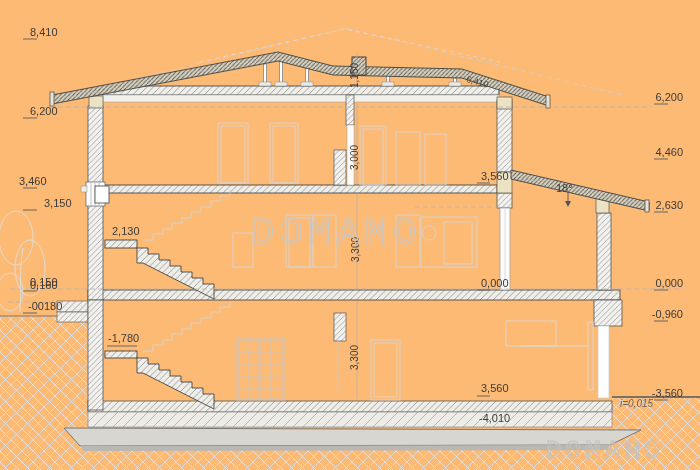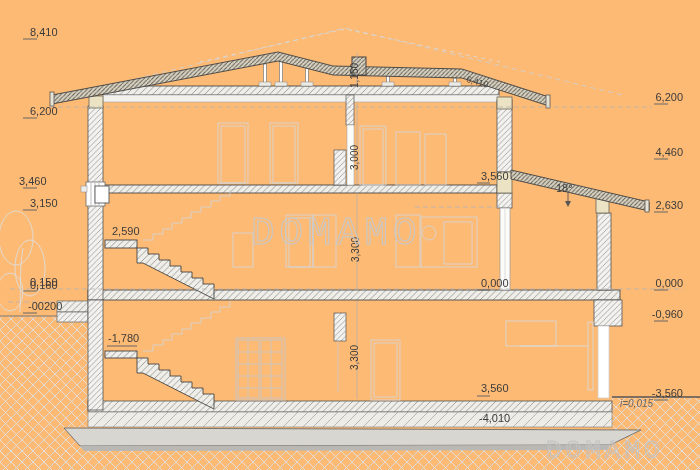--- a/index.html
+++ b/index.html
@@ -239,37 +239,37 @@
     <ellipse cx="16" cy="238" rx="17" ry="27"></ellipse>
     <ellipse cx="30" cy="268" rx="15" ry="28"></ellipse>
     <ellipse cx="10" cy="292" rx="13" ry="19"></ellipse>
     <path d="M20,312 C21,295 19,270 23,248"></path>
   </g>
 </svg>
 
 <span class="lbl" style="left:30px;top:27px">8,410</span>
 <span class="lbl" style="left:30px;top:106px">6,200</span>
 <span class="lbl" style="left:19px;top:176px">3,460</span>
-<span class="lbl" style="left:30px;top:198px">3,150</span>
+<span class="lbl" style="left:44px;top:198px">3,150</span>
 <span class="lbl" style="left:30px;top:277px">0,150</span>
 <span class="lbl" style="left:30px;top:280px">0,160</span>
-<span class="lbl" style="left:28px;top:301px">-00200</span>
+<span class="lbl" style="left:28px;top:301px">-00180</span>
 
 <span class="lbl r" style="left:641px;top:92px">6,200</span>
 <span class="lbl r" style="left:641px;top:147px">4,460</span>
 <span class="lbl r" style="left:641px;top:200px">2,630</span>
 <span class="lbl r" style="left:641px;top:278px">0,000</span>
 <span class="lbl r" style="left:641px;top:309px">-0,960</span>
 <span class="lbl r" style="left:641px;top:388px">-3,560</span>
 
 <span class="lbl" style="left:481px;top:171px">3,560</span>
 <span class="lbl" style="left:481px;top:278px">0,000</span>
 <span class="lbl" style="left:481px;top:383px">3,560</span>
 <span class="lbl" style="left:479px;top:413px">-4,010</span>
-<span class="lbl" style="left:112px;top:226px">2,590</span>
+<span class="lbl" style="left:112px;top:226px">2,130</span>
 <span class="lbl" style="left:108px;top:333px">-1,780</span>
 
 <span class="lbl" style="left:556px;top:183px">18°</span>
 <span class="lbl tiny" style="left:620px;top:390px">i=0,015</span>
 <span class="rdim" style="left:468px;top:74px">6,410</span>
 
 <span class="vdim" style="left:350px;top:88px">1,150</span>
 <span class="vdim" style="left:350px;top:170px">3,000</span>
 <span class="vdim" style="left:351px;top:262px">3,300</span>
 <span class="vdim" style="left:350px;top:370px">3,300</span>

